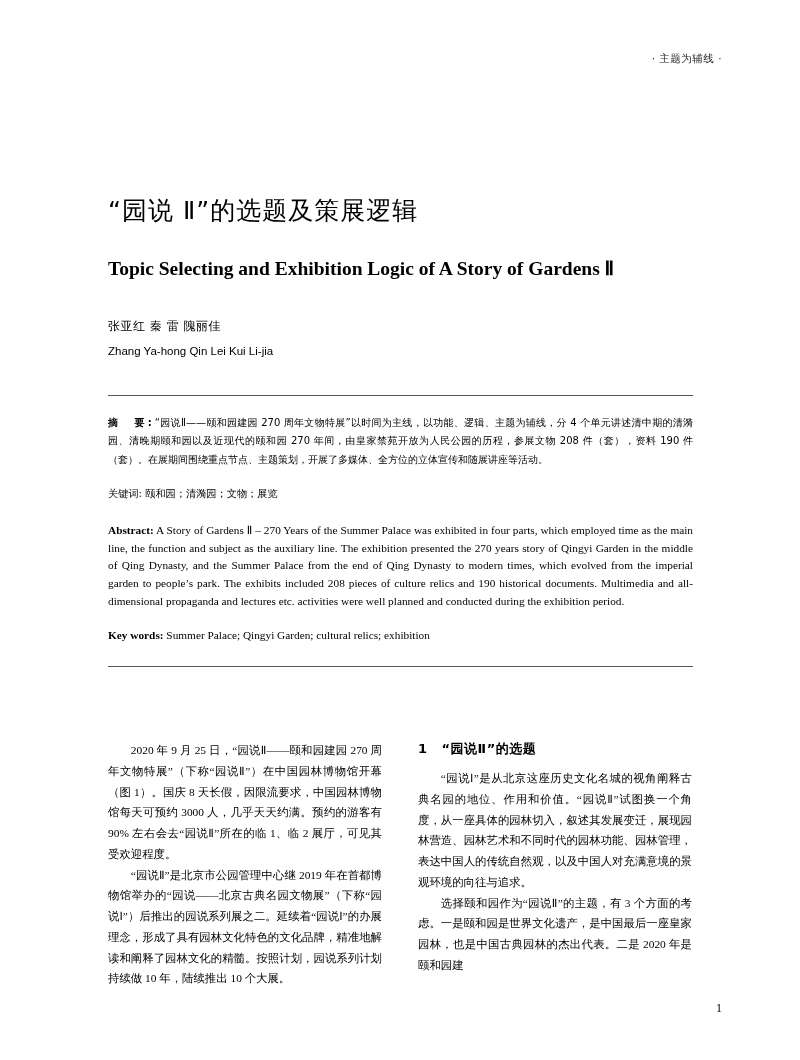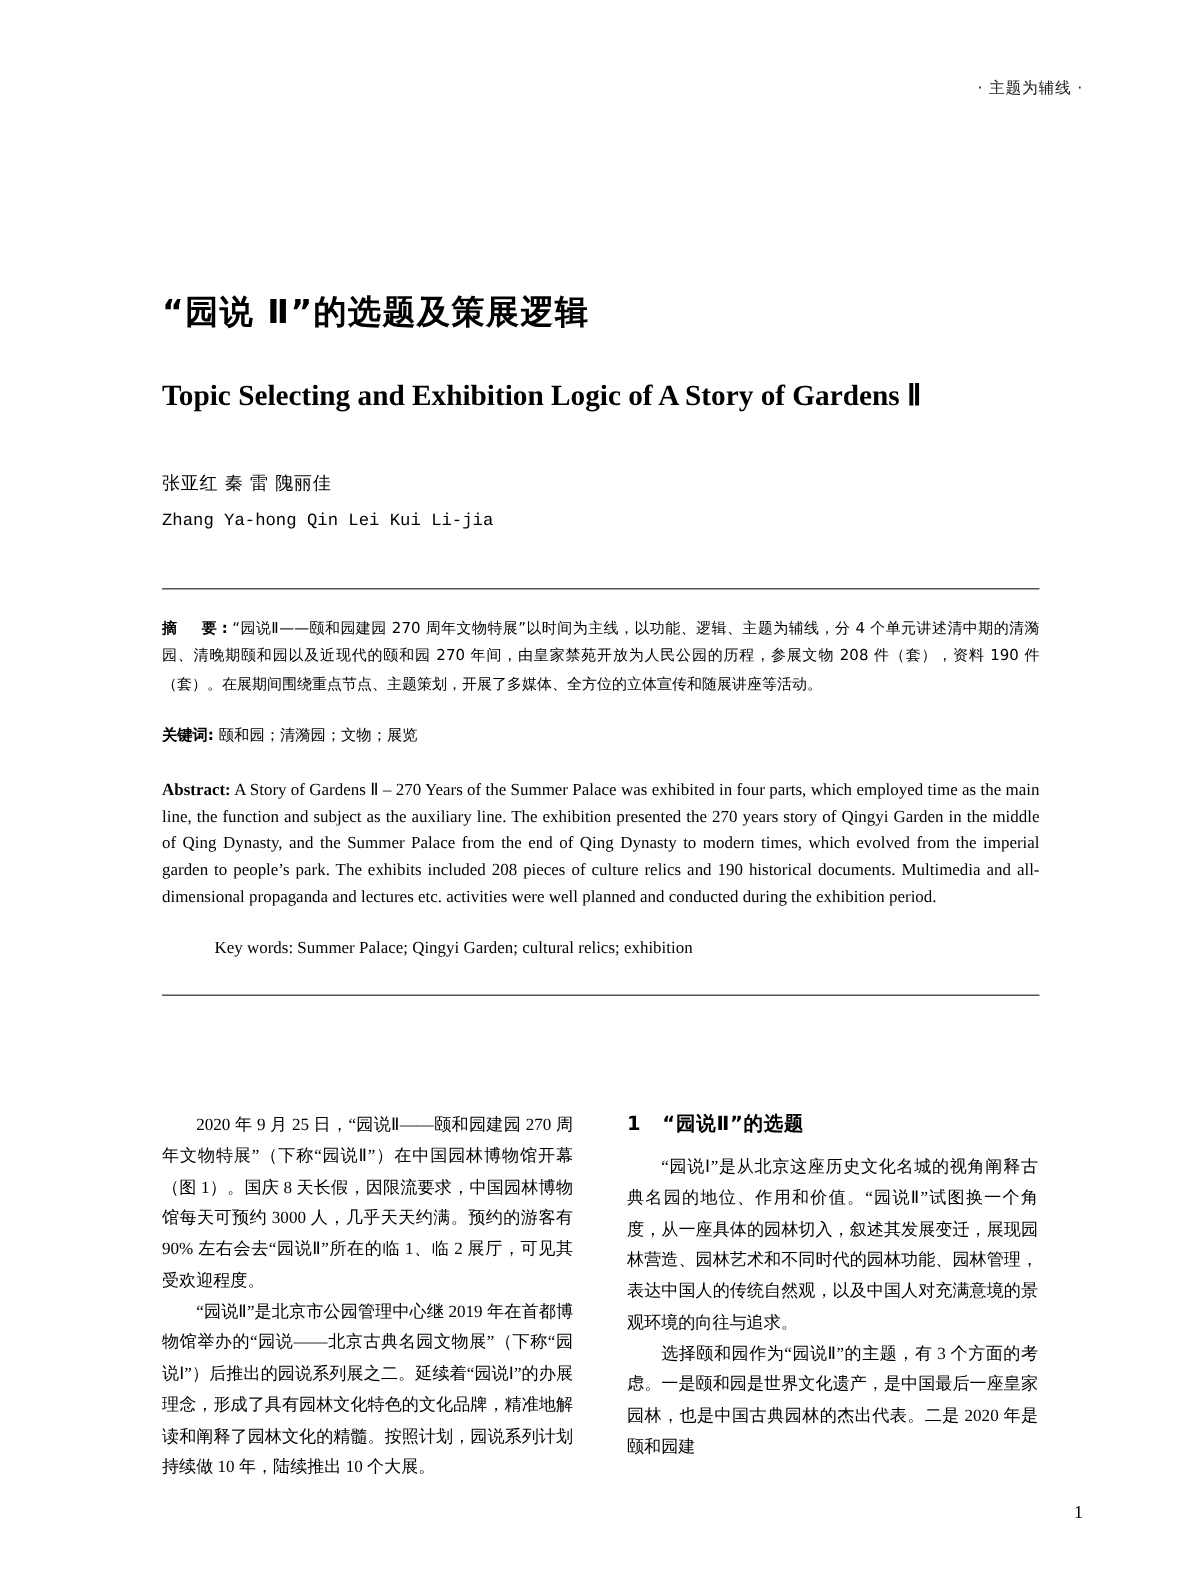--- a/index.html
+++ b/index.html
@@ -28,22 +28,22 @@
     letter-spacing: 0.5px;
   }
   .content {
     position: absolute;
     left: 108px;
     top: 195px;
     width: 585px;
   }
   .title-cn {
     font-family: "DejaVu Sans", sans-serif;
-    font-weight: bold;
-    font-size: 22px;
+    font-weight: normal;
+    font-size: 25px;
     letter-spacing: 1px;
     color: #000;
     margin: 0 0 28px 0;
     line-height: 1.3;
   }
   .title-en {
     font-family: "Liberation Serif", serif;
     font-weight: bold;
     font-size: 19.5px;
     color: #000;
@@ -51,21 +51,21 @@
     line-height: 1.35;
   }
   .authors-cn {
     font-family: "DejaVu Sans", sans-serif;
     font-size: 12px;
     color: #000;
     margin: 0 0 10px 0;
     letter-spacing: 0.5px;
   }
   .authors-en {
-    font-family: Liberation Mono, monospace;
+    font-family: Liberation Sans, sans-serif;
     font-size: 11.5px;
     color: #000;
     margin: 0 0 0 0;
   }
   .rule {
     border: 0;
     border-top: 1px solid #555;
     margin: 38px 0 18px 0;
   }
   .rule.bottom {
@@ -83,38 +83,38 @@
     font-weight: bold;
     letter-spacing: 3px;
   }
   .keywords-cn {
     font-family: "DejaVu Sans", sans-serif;
     font-size: 10.2px;
     line-height: 1.8;
     color: #000;
     margin: 0 0 18px 0;
   }
-  .keywords-cn .lbl { font-weight: bold; }
+  .keywords-cn .lbl { font-weight: normal; }
   .abs-en {
     font-family: "Liberation Serif", serif;
     font-size: 11.3px;
     line-height: 1.58;
     text-align: justify;
     color: #000;
     margin: 0 0 16px 0;
   }
   .abs-en .lbl { font-weight: bold; }
   .keywords-en {
     font-family: "Liberation Serif", serif;
     font-size: 11.3px;
     line-height: 1.5;
     color: #000;
     margin: 0;
   }
-  .keywords-en .lbl { font-weight: normal; margin-left: 35px; }
+  .keywords-en .lbl { font-weight: bold; }
 
   .body-cols {
     position: absolute;
     left: 108px;
     top: 740px;
     width: 585px;
     display: flex;
     gap: 36px;
   }
   .col {

